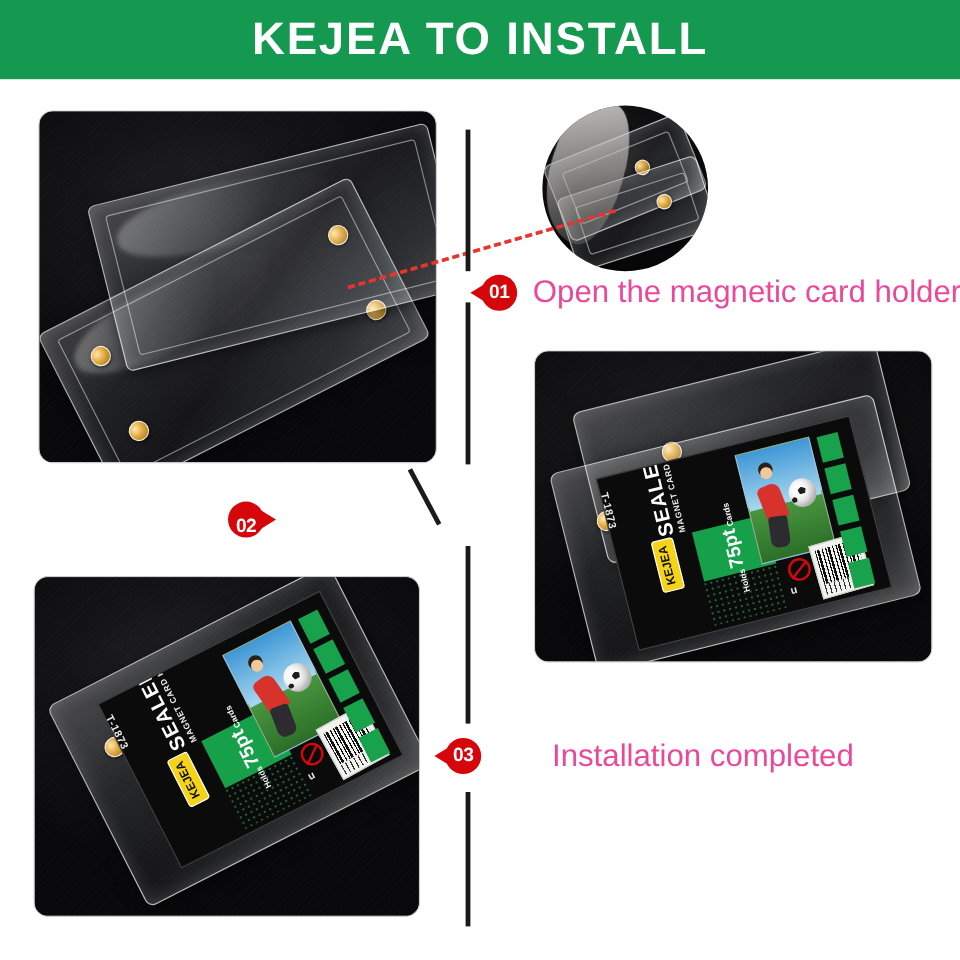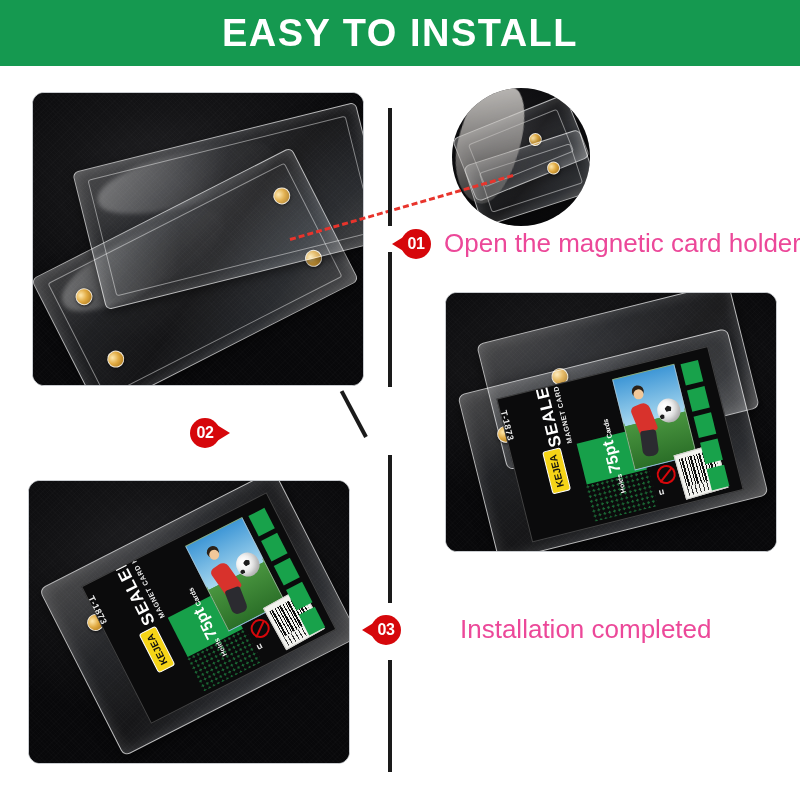--- a/index.html
+++ b/index.html
@@ -204,21 +204,21 @@
   }
   .badge .tip {
     position: absolute;
     left: 0; top: 7px;
     width: 0; height: 0;
     border-top: 8px solid transparent;
     border-bottom: 8px solid transparent;
     border-right: 13px solid #d6070b;
   }
   
-  .badge.right .circle { left: 0; }
+  .badge.right .circle { left: 0; align-items: flex-end; }
   .badge.right .tip {
     left: auto; right: 0;
     border-right: none;
     border-left: 13px solid #d6070b;
   }
 
   .step-label {
     font-size: 26px;
     color: #ec4899;
     font-family: "Liberation Sans", sans-serif;
@@ -419,21 +419,21 @@
     color: #e8e8e8;
     font-family: "Liberation Sans", sans-serif;
     font-weight: bold;
     white-space: nowrap;
   }
 </style>
 </head>
 <body>
 
 <div class="banner">
-  <div class="banner-title">EASY TO INSTALL</div>
+  <div class="banner-title">KEJEA TO INSTALL</div>
 </div>
 
 <div class="photo-panel p1">
   <div class="panel-bg"></div>
   <div class="panel-noise"></div>
 
   <div class="acrylic p1-bottom">
     <div class="inner-frame"></div>
     <div class="gloss"></div>
     <div class="magnet" style="left:30px; top:30px;"></div>

